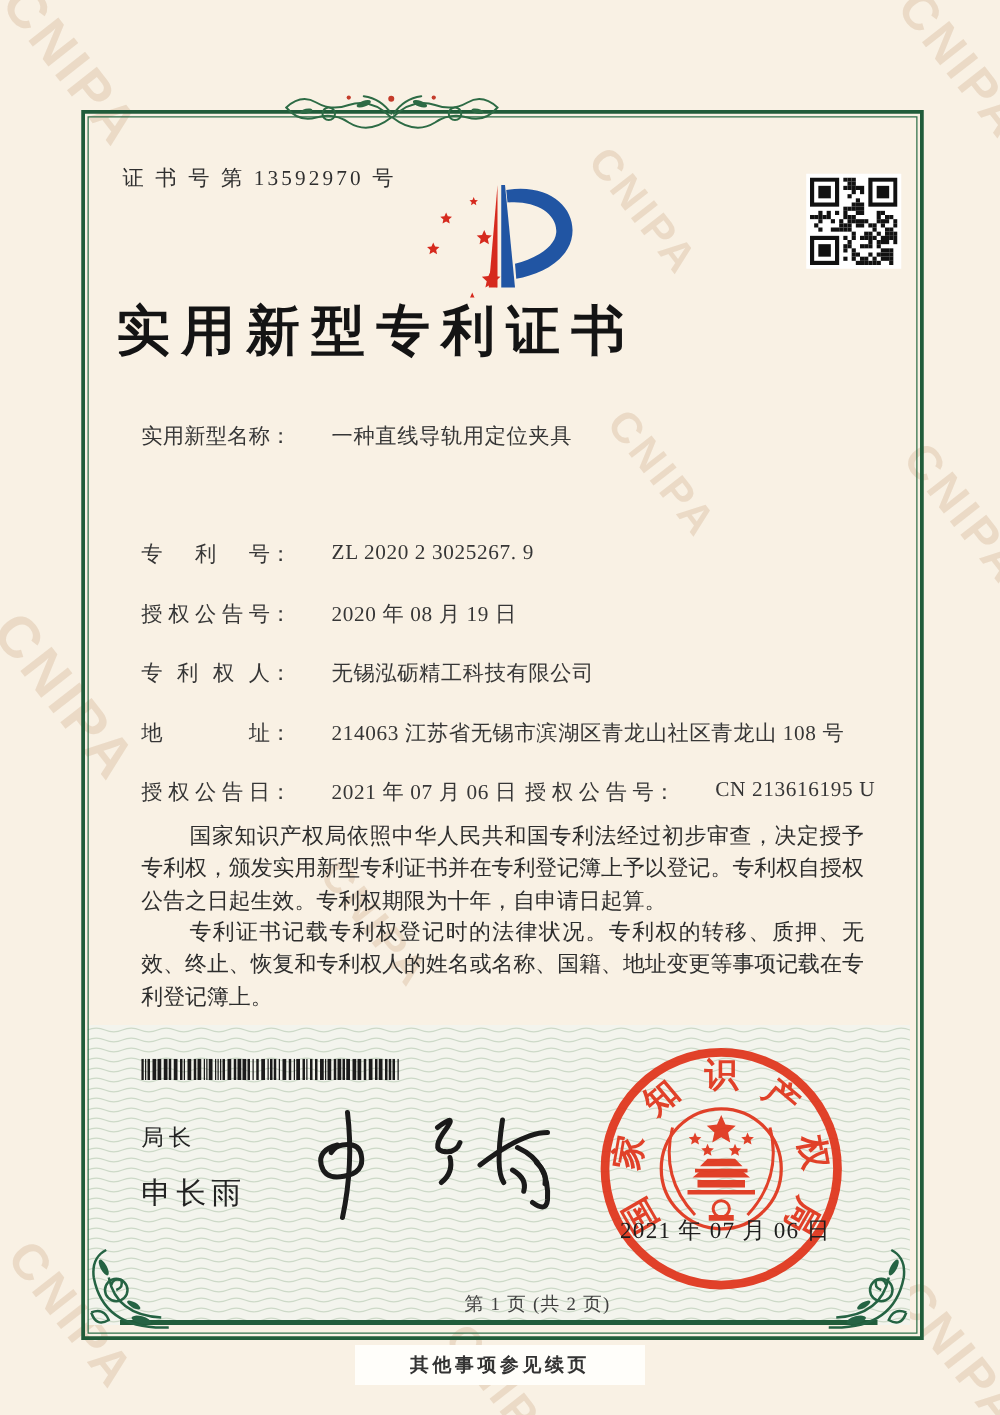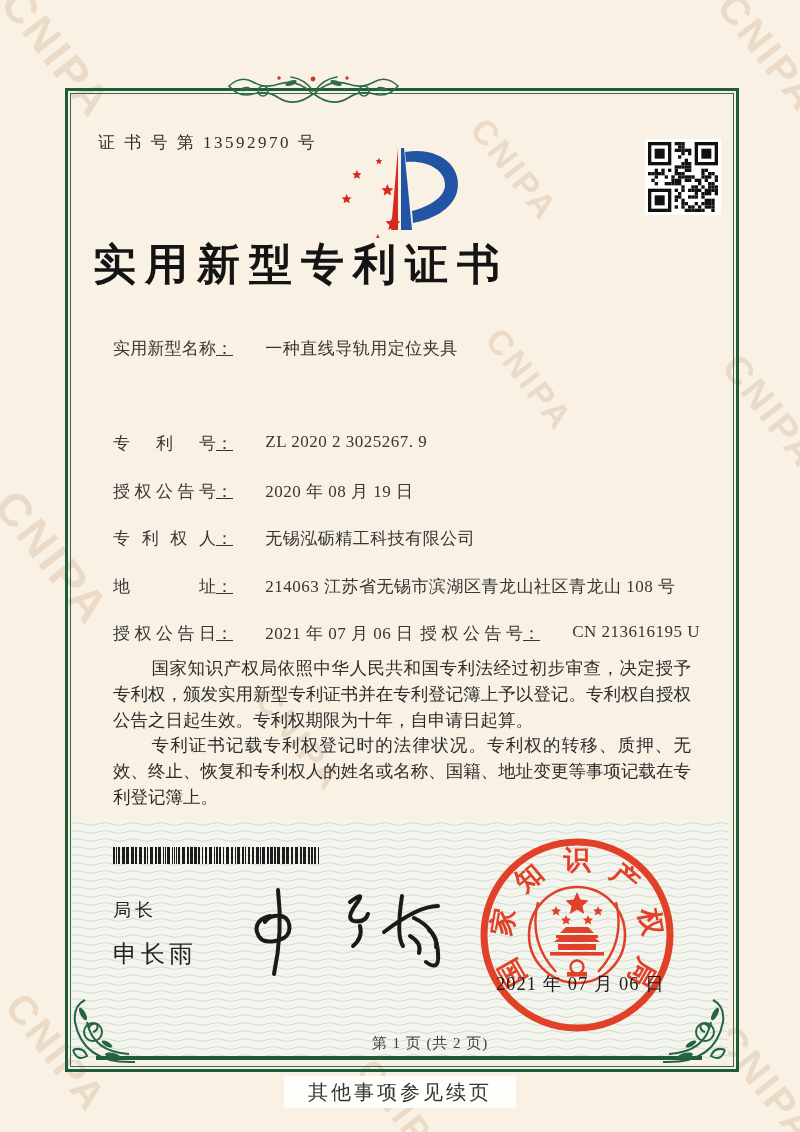--- a/index.html
+++ b/index.html
@@ -25,21 +25,21 @@
 
   .abs{position:absolute;}
   .z{z-index:5;}
 
   #cert-no{left:98px;top:131px;font-size:17px;letter-spacing:2.5px;color:#2f2f2f;}
 
   #title{left:65px;top:236px;width:668px;text-align:left;font-size:43px;
       font-weight:bold;letter-spacing:9px;color:#141414;padding-left:28px;}
 
   .field{left:113px;width:600px;height:24px;font-size:17px;color:#363636;}
-  .flabel{display:inline-block;vertical-align:top;text-decoration:underline;}
+  .flabel{display:inline-block;vertical-align:top;}
   .jl{display:inline-block;width:103px;text-align:justify;text-align-last:justify;}
   .fvalue{margin-left:28px;letter-spacing:0.5px;}
   .pair2{position:absolute;left:307px;top:0;}
 
   #body-text{left:113px;top:656px;width:578px;font-size:17.5px;line-height:25.8px;
       color:#2d2d2d;text-align:justify;}
   #body-text p{margin:0;text-indent:2.2em;}
 
   #barcode{left:113px;top:847px;width:208px;height:17px;z-index:6;}
 
@@ -51,21 +51,21 @@
 
   #seal{left:472px;top:836px;z-index:7;opacity:.93;}
   #seal-date{left:496px;top:971px;width:190px;font-size:18.5px;color:#1d1d1d;
       letter-spacing:1px;z-index:8;}
 
   #page-info{left:65px;top:1034px;width:668px;text-align:center;font-size:15px;
       color:#3f3f3f;letter-spacing:1px;z-index:6;padding-left:31px;}
 
   #note-box{left:284px;top:1076px;width:232px;height:32px;background:#fffefa;
       z-index:5;display:flex;align-items:center;justify-content:center;}
-  #note-box span{font-size:20px;color:#333;letter-spacing:3px;}
+  #note-box span{font-size:15px;color:#333;letter-spacing:3px;font-weight:bold;}
 
   #qr{left:645px;top:139px;width:70px;height:70px;background:#fff;padding:3px;z-index:5;}
   #logo{left:325px;top:118px;z-index:5;}
   #top-ornament{left:221px;top:71px;z-index:5;}
   .corner{z-index:5;}
 </style>
 </head>
 <body>
 
 <div id="page">

